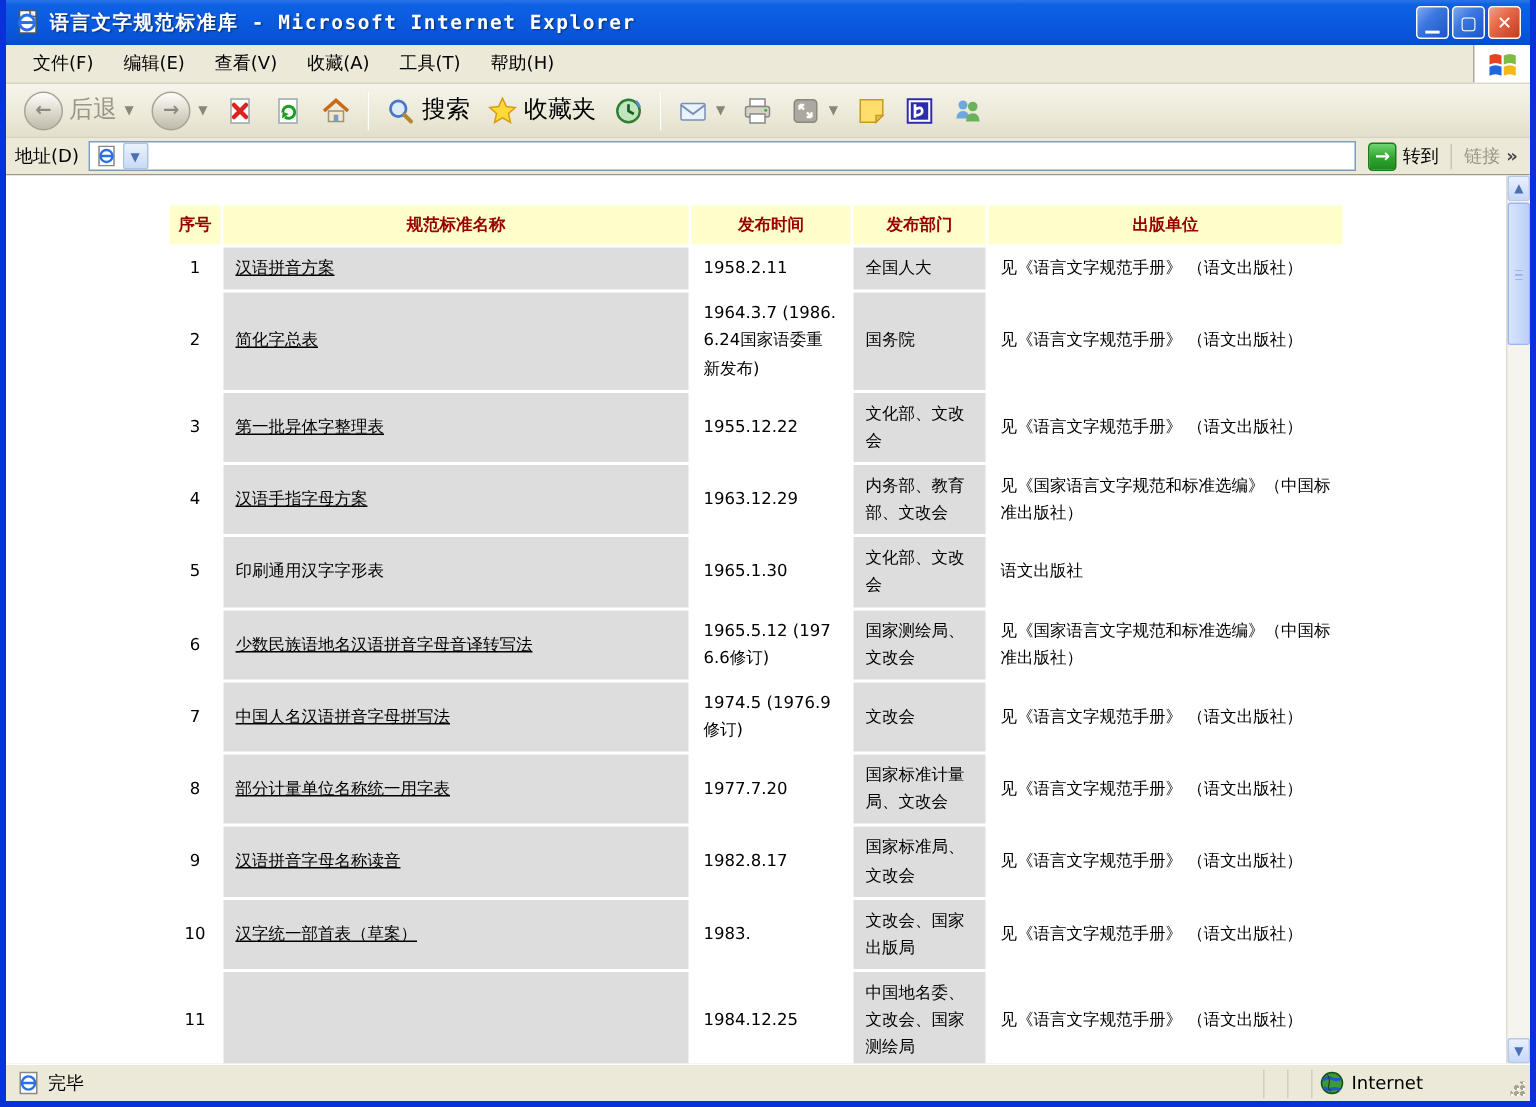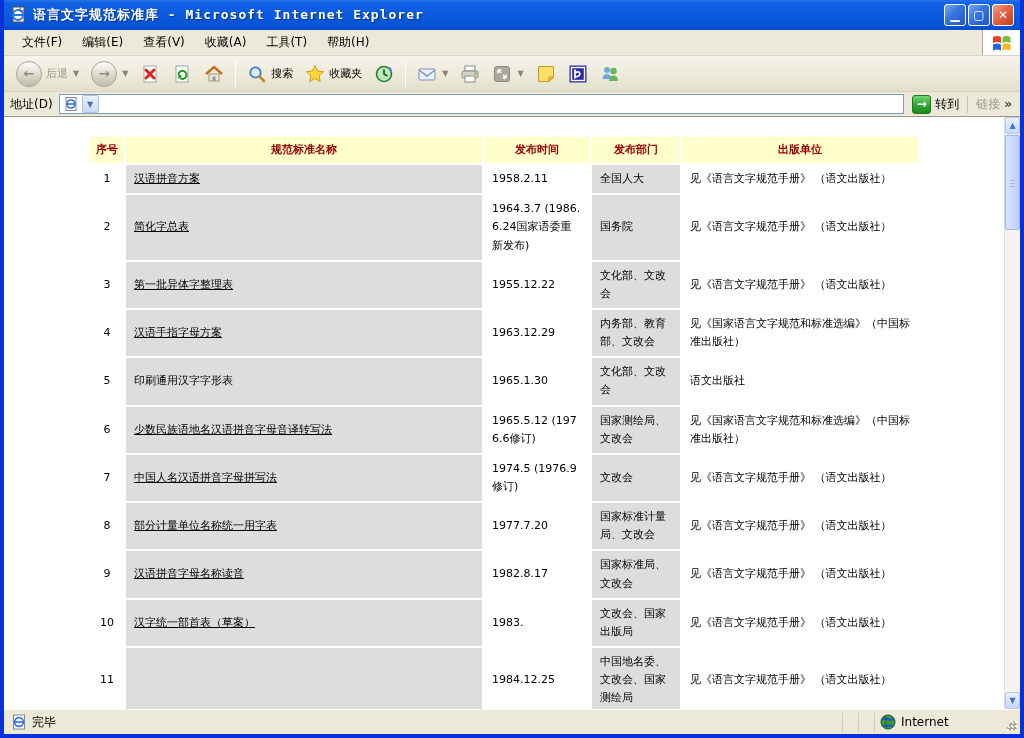--- a/index.html
+++ b/index.html
@@ -29,21 +29,21 @@
   .menu-items { display:flex; align-items:flex-end; flex:1 1 auto; padding-left:8px; }
   .menu-item { padding:0 10px; line-height:25px; color:#000; cursor:pointer; white-space:nowrap; }
   .brand-panel { flex:0 0 38px; background:#fff; border-left:1px solid #ACA899;
     display:flex; align-items:center; justify-content:center; }
 
   
   .toolbar { height:36px; flex:0 0 36px; display:flex; align-items:center; padding:0 6px;
     background:linear-gradient(180deg,#F6F4EC 0%,#ECE9D8 60%,#E3DFCC 100%); border-bottom:1px solid #D8D4C4; }
   .tb-btn { display:flex; align-items:center; gap:4px; padding:2px 5px; border-radius:3px;
     cursor:pointer; border:1px solid transparent; white-space:nowrap; }
-  .tb-label { font-size:11px; color:#000; }
+  .tb-label { font-size:16px; color:#000; }
   .tb-label.dim { color:#9A968A; }
   .tb-drop { font-size:8px; color:#8A8678; margin-left:1px; }
   .tb-sep { width:1px; height:26px; background:#C8C5B2; border-right:1px solid #fff; margin:0 5px; }
   .nav-circle { width:26px; height:26px; border-radius:50%;
     background:linear-gradient(180deg,#FDFDFB 0%,#D8D5C8 60%,#BEBBAC 100%);
     border:1px solid #A8A494; display:flex; align-items:center; justify-content:center; }
   .nav-arrow { font-size:13px; color:#8E8B7E; font-weight:bold; }
 
   
   .addressbar { height:25px; flex:0 0 25px; display:flex; align-items:center; gap:4px;
@@ -82,21 +82,21 @@
     border:1px solid #9EB6F0; background:linear-gradient(90deg,#D8E4FB,#BBD0F8); cursor:grab; }
   .sb-thumb::after { content:""; position:absolute; left:4px; right:4px; top:44px; height:8px;
     background:repeating-linear-gradient(180deg,#9EB6F0 0 1px,transparent 1px 3px); }
 
   
   .page-table { display:table; border-spacing:2px; margin:18px auto 0 auto; }
   .trow { display:table-row; }
   .cell { display:table-cell; vertical-align:middle; padding:5px 8px; font-size:11px;
     line-height:1.65; color:#000; word-break:break-all; }
   .c-no   { width:34px;  text-align:center; }
-  .c-name { width:356px; }
+  .c-name { width:310px; }
   .c-date { width:106px;  }
   .c-dept { width:88px;  }
   .c-pub  { width:236px; }
   .thead .cell { background:#FFFFCC; color:#990000; font-weight:bold; text-align:center;
     padding:4px 6px; white-space:nowrap; }
   .shaded { background:#DDDDDD; }
   .name-link { color:#000; text-decoration:underline; cursor:pointer; }
   .name-link.plain { text-decoration:none; cursor:default; }
 
   

